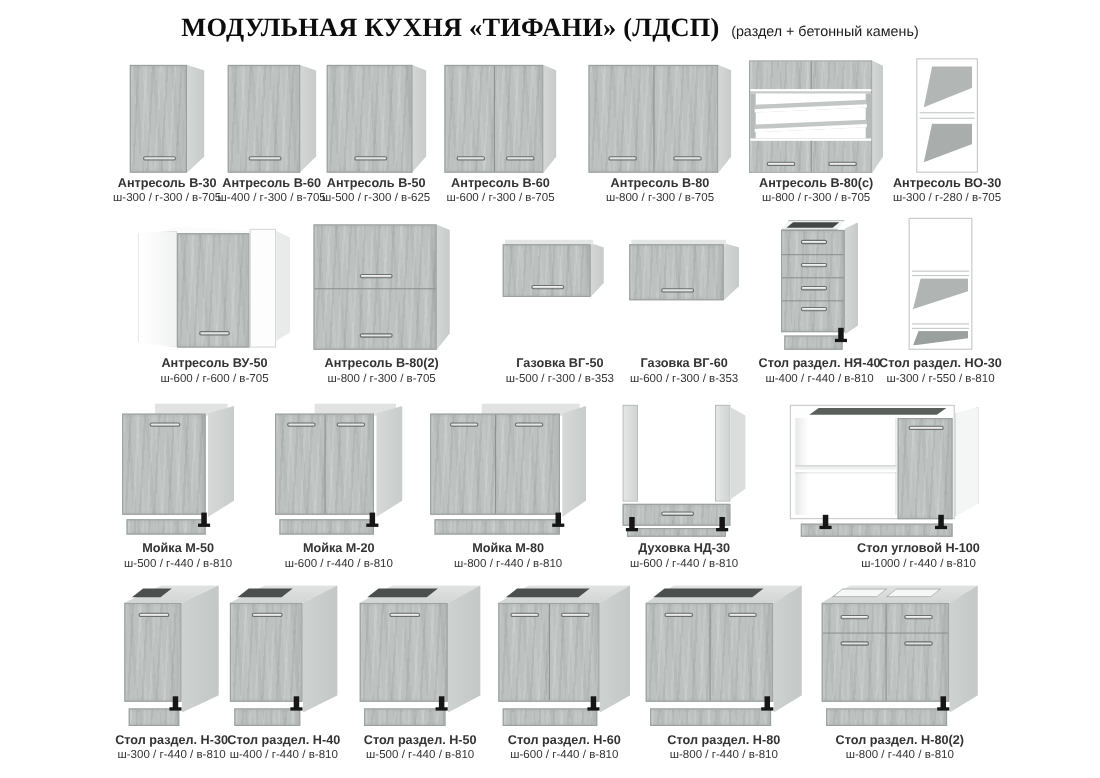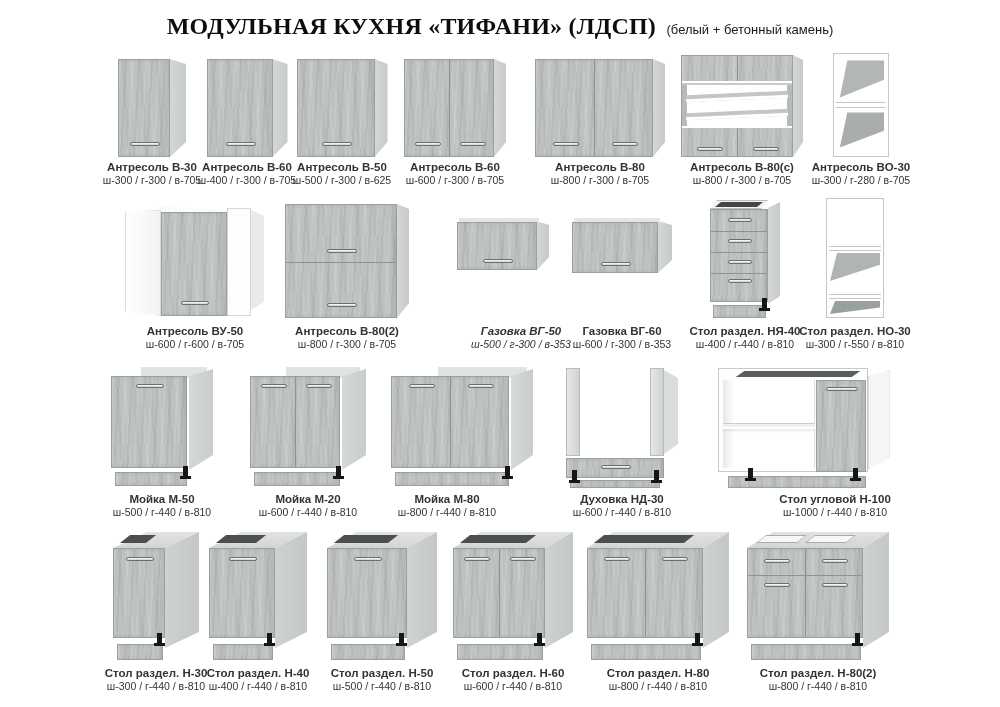--- a/index.html
+++ b/index.html
@@ -18,21 +18,21 @@
   .caption{position:absolute;text-align:center;color:#333;}
   .cap-name{font-size:11.5px;font-weight:700;color:#333;line-height:14px;white-space:nowrap;}
   .cap-dims{font-size:10.5px;color:#333;line-height:13px;white-space:nowrap;}
 </style>
 </head>
 <body>
 
 <div id="page">
   <div id="title-wrap">
     <h1 class="title">МОДУЛЬНАЯ КУХНЯ «ТИФАНИ» (ЛДСП)</h1>
-    <span class="subtitle">(белый + бетонный камень)</span>
+    <span class="subtitle">(раздел + бетонный камень)</span>
   </div>
   <div id="catalog">
       <div class="abs" style="left: 118px; top: 57px; width: 68px; height: 100px;">
         <div class="abs" style="left: 52px; top: 0px; width: 16px; height: 100px; background: linear-gradient(90deg, rgb(212, 215, 213), rgb(198, 202, 200)); clip-path: polygon(0px 2px, 100% 7px, 100% calc(100% - 15px), 0px 100%);"></div>
         <div class="abs tex door" style="left: 0px; top: 2px; width: 52px; height: 98px;">
           <div class="abs handle" style="left: 11px; top: 82px; width: 30px;"></div>
         </div>
       </div>
       <div class="caption" style="left: 67px; top: 160px; width: 170px;">
         <div class="cap-name">Антресоль В-30</div>
@@ -140,21 +140,21 @@
         <div class="cap-name">Антресоль В-80(2)</div>
         <div class="cap-dims">ш-800 / г-300 / в-705</div>
       </div>
       <div class="abs" style="left: 457px; top: 218px; width: 92px; height: 52px;">
         <div class="abs" style="left: 80px; top: 2px; width: 12px; height: 50px; background: linear-gradient(90deg, rgb(212, 215, 213), rgb(198, 202, 200)); clip-path: polygon(0px 1px, 100% 5px, 100% calc(100% - 13px), 0px 100%);"></div>
         <div class="abs" style="left: 2px; top: 0px; width: 80px; height: 5px; background: rgb(227, 230, 228);"></div>
         <div class="abs tex door" style="left: 0px; top: 4px; width: 80px; height: 48px;">
           <div class="abs handle" style="left: 25px; top: 36px; width: 30px;"></div>
         </div>
       </div>
-      <div class="caption" style="left: 436px; top: 324px; width: 170px; font-style: italic;">
+      <div class="caption" style="left: 424px; top: 324px; width: 170px;">
         <div class="cap-name">Газовка ВГ-50</div>
         <div class="cap-dims">ш-500 / г-300 / в-353</div>
       </div>
       <div class="abs" style="left: 572px; top: 218px; width: 100px; height: 55px;">
         <div class="abs" style="left: 86px; top: 2px; width: 14px; height: 53px; background: linear-gradient(90deg, rgb(212, 215, 213), rgb(198, 202, 200)); clip-path: polygon(0px 1px, 100% 5px, 100% calc(100% - 13px), 0px 100%);"></div>
         <div class="abs" style="left: 2px; top: 0px; width: 86px; height: 5px; background: rgb(227, 230, 228);"></div>
         <div class="abs tex door" style="left: 0px; top: 4px; width: 86px; height: 51px;">
           <div class="abs handle" style="left: 28px; top: 39px; width: 30px;"></div>
         </div>
       </div>
@@ -229,21 +229,21 @@
         <div class="abs" style="left: 120px; top: 0px; width: 22px; height: 104px; background: linear-gradient(90deg, rgb(214, 217, 215), rgb(200, 204, 202)); clip-path: polygon(0px 10px, 100% 3px, 100% calc(100% - 15px), 0px 100%);"></div>
         <div class="abs tex door" style="left: 0px; top: 10px; width: 118px; height: 92px;">
           <div class="abs" style="left: 50%; top: 0px; width: 1px; height: 100%; background: rgb(141, 147, 143);"></div>
           <div class="abs handle" style="left: 16.5px; top: 7px; width: 26px;"></div>
           <div class="abs handle" style="left: 75.5px; top: 7px; width: 26px;"></div>
         </div>
         <div class="abs tex door" style="left: 4px; top: 106px; width: 114px; height: 14px;"></div>
         <div class="abs" style="left: 114px; top: 100px; width: 5px; height: 11px; background: rgb(22, 22, 22);"></div>
         <div class="abs" style="left: 111px; top: 110px; width: 11px; height: 3px; background: rgb(22, 22, 22);"></div>
       </div>
-      <div class="caption" style="left: 362px; top: 492px; width: 170px;">
+      <div class="caption" style="left: 377px; top: 492px; width: 170px;">
         <div class="cap-name">Мойка М-80</div>
         <div class="cap-dims">ш-800 / г-440 / в-810</div>
       </div>
       <div class="abs" style="left: 566px; top: 366px; width: 112px; height: 122px;">
         <div class="abs" style="left: 0px; top: 2px; width: 14px; height: 88px; background: linear-gradient(90deg, rgb(228, 231, 229), rgb(207, 211, 209)); border: 1px solid rgb(183, 188, 186);"></div>
         <div class="abs" style="left: 84px; top: 2px; width: 14px; height: 88px; background: linear-gradient(90deg, rgb(228, 231, 229), rgb(207, 211, 209)); border: 1px solid rgb(183, 188, 186);"></div>
         <div class="abs" style="left: 98px; top: 4px; width: 14px; height: 84px; background: rgb(218, 221, 219); clip-path: polygon(0px 0px, 100% 8px, 100% calc(100% - 10px), 0px 100%);"></div>
         <div class="abs tex door" style="left: 0px; top: 92px; width: 98px; height: 20px;">
           <div class="abs handle" style="left: 34px; top: 6px; width: 30px;"></div>
         </div>

